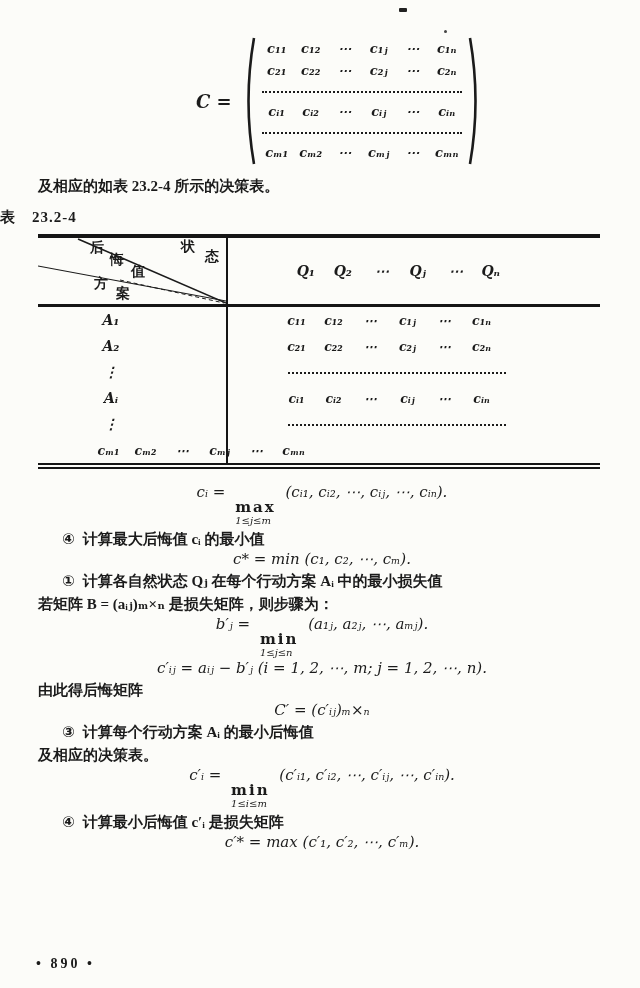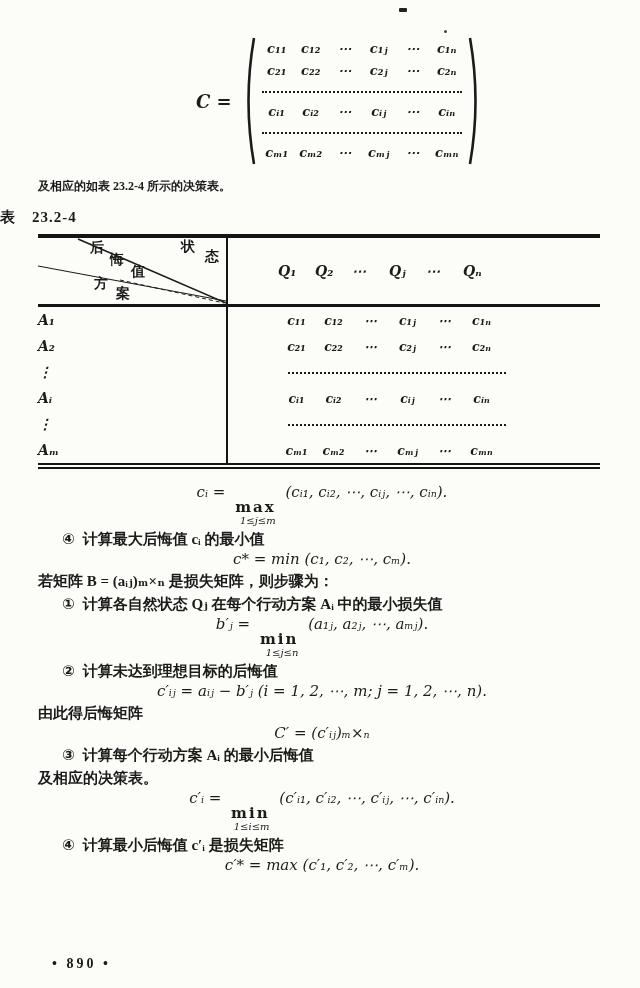--- a/index.html
+++ b/index.html
@@ -15,48 +15,48 @@
 
   
   .matrix-wrap{display:flex;align-items:center;margin:34px 0 0 196px;height:134px;}
   .mat-lhs{font-size:18px;margin-right:10px;font-weight:600;}
   .paren svg{display:block;}
   .mat-grid{display:grid;grid-template-columns:repeat(6,34px);margin:0 4px;align-items:center;}
   .mat-cell{font-size:13px;text-align:center;height:22px;line-height:22px;font-weight:600;}
   .mat-dots{grid-column:1 / -1;border-bottom:2px dotted #1b1b1b;height:5px;margin:4px 2px 8px 2px;}
 
   
-  .p-intro{margin:8px 30px 0 38px;font-size:12px;line-height:20px;}
+  .p-intro{margin:8px 30px 0 38px;font-size:15px;line-height:20px;}
   .caption{margin-top:12px;text-align:left;font-size:15px;font-weight:700;letter-spacing:1px;}
 
   
   .dtable{margin:7px 0 0 38px;width:562px;border-top:4px solid #151515;border-bottom:6px double #151515;position:relative;}
   .dt-divider{position:absolute;left:188px;top:0;bottom:0;width:2px;background:#151515;}
   .dt-header{height:66px;border-bottom:3px solid #151515;display:flex;}
   .dt-corner{position:relative;width:188px;height:66px;flex:none;}
   .dt-corner svg{position:absolute;left:0;top:0;}
   .diag-ch{position:absolute;font-size:14px;font-weight:700;line-height:14px;}
   .dt-colgrid{display:grid;grid-template-columns:repeat(6,37px);padding-left:52px;align-items:center;flex:1;}
-  .dt-colhead{font-size:14px;text-align:left;font-weight:600;}
+  .dt-colhead{font-size:14px;text-align:right;font-weight:600;}
   .dt-row{display:flex;height:26px;align-items:center;}
-  .dt-label{width:188px;flex:none;text-align:left;padding-right:42px;box-sizing:border-box;font-size:14px;font-weight:600;}
+  .dt-label{width:188px;flex:none;text-align:center;padding-right:42px;box-sizing:border-box;font-size:14px;font-weight:600;}
   .dt-cells{display:grid;grid-template-columns:repeat(6,37px);padding-left:52px;flex:1;}
   .dt-cell{font-size:12.5px;text-align:center;font-weight:600;}
   .dt-dotsline{margin-left:62px;width:218px;border-bottom:2px dotted #1b1b1b;height:2px;}
 
   
   .content{margin:14px 34px 0 38px;font-size:15px;}
   .line{margin-top:4px;line-height:19px;}
   .step-line{padding-left:24px;}
   .marker{font-family:"DejaVu Sans","Liberation Sans",sans-serif;font-weight:700;margin-right:8px;font-style:normal;}
   .formula{margin-top:1px;text-align:center;font-size:15px;}
-  .mop{display:inline-flex;flex-direction:column;align-items:flex-end;vertical-align:-15px;margin:0 5px;}
+  .mop{display:inline-flex;flex-direction:column;align-items:flex-start;vertical-align:-15px;margin:0 5px;}
   .mop .op{font-style:normal;letter-spacing:2px;font-weight:600;font-size:15px;line-height:16px;}
   .mop .lim{font-size:10px;line-height:11px;margin-top:0;}
-  .pagenum{position:absolute;left:52px;bottom:16px;font-size:14px;font-weight:700;letter-spacing:3px;}
+  .pagenum{position:absolute;left:36px;bottom:16px;font-size:14px;font-weight:700;letter-spacing:3px;}
 </style>
 </head>
 <body>
 
 <div class="page">
   <div class="speck"></div>
   <div class="speck2"></div>
 
   <div class="matrix-wrap">
     <span class="mat-lhs math">C =</span>
@@ -177,21 +177,20 @@
         <span class="dt-cell">cᵢₙ</span>
       </div>
     </div>
 
     <div class="dt-row">
       <span class="dt-label math">⋮</span>
       <div class="dt-dotsline"></div>
     </div>
 
     <div class="dt-row">
-      <span class="dt-label math">Aₘ</span>
       <div class="dt-cells math">
         <span class="dt-cell">cₘ₁</span>
         <span class="dt-cell">cₘ₂</span>
         <span class="dt-cell">⋯</span>
         <span class="dt-cell">cₘⱼ</span>
         <span class="dt-cell">⋯</span>
         <span class="dt-cell">cₘₙ</span>
       </div>
     </div>
   </div>
@@ -206,37 +205,34 @@
         </span>
       <span>(cᵢ₁, cᵢ₂, ⋯, cᵢⱼ, ⋯, cᵢₙ).</span>
     </div>
 
     <div class="line step-line cn">
       <span class="marker">④</span><span>计算最大后悔值 cᵢ 的最小值</span>
     </div>
     <div class="formula math">c* = min (c₁, c₂, ⋯, cₘ).</div>
 
 
+    <div class="line step-line cn">
+      <span class="marker">①</span><span>计算各自然状态 Qⱼ 在每个行动方案 Aᵢ 中的最小损失值</span>
+    </div>
+
     <div class="line cn">若矩阵 B = (aᵢⱼ)ₘ×ₙ 是损失矩阵，则步骤为：</div>
-
-    <div class="line step-line cn">
-      <span class="marker">①</span><span>计算各自然状态 Qⱼ 在每个行动方案 Aᵢ 中的最小损失值</span>
-    </div>
     <div class="formula math">
       <span>b′ⱼ =</span>
       <span class="mop">
           <span class="op">min</span>
           <span class="lim">1≤j≤n</span>
         </span>
       <span>(a₁ⱼ, a₂ⱼ, ⋯, aₘⱼ).</span>
     </div>
 
-    <div class="line step-line cn">
-      <span class="marker">②</span><span>计算未达到理想目标的后悔值</span>
-    </div>
     <div class="formula math">c′ᵢⱼ = aᵢⱼ − b′ⱼ (i = 1, 2, ⋯, m; j = 1, 2, ⋯, n).</div>
 
     <div class="line cn">由此得后悔矩阵</div>
     <div class="formula math">C′ = (c′ᵢⱼ)ₘ×ₙ</div>
     <div class="line step-line cn">
       <span class="marker">③</span><span>计算每个行动方案 Aᵢ 的最小后悔值</span>
     </div>
 
     <div class="line cn">及相应的决策表。</div>
     <div class="formula math">

